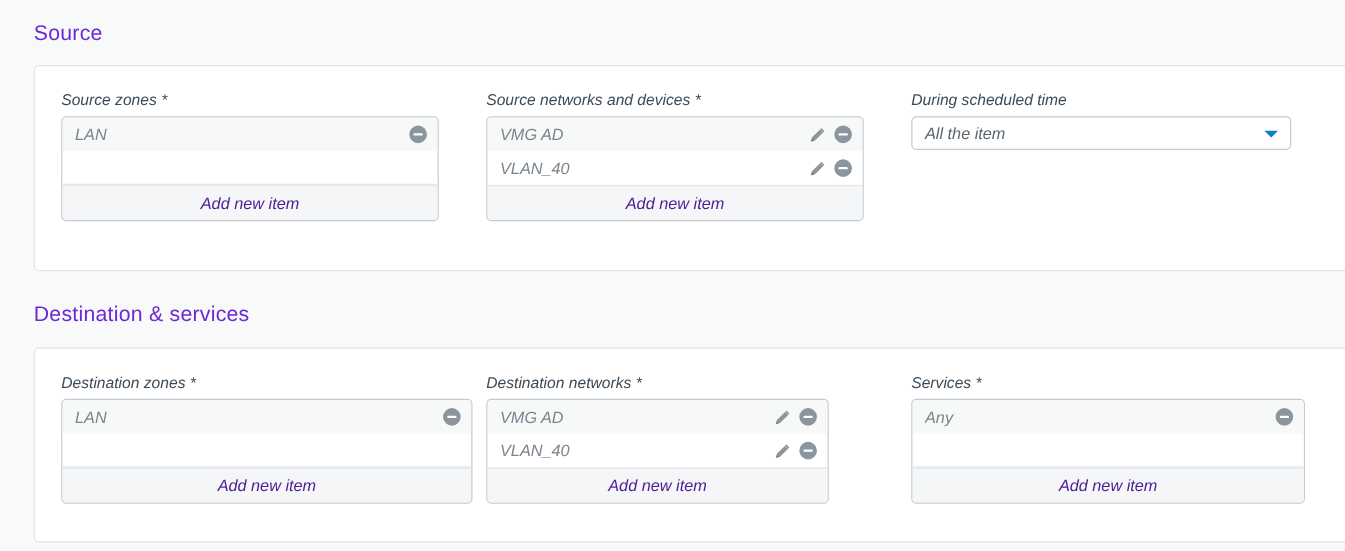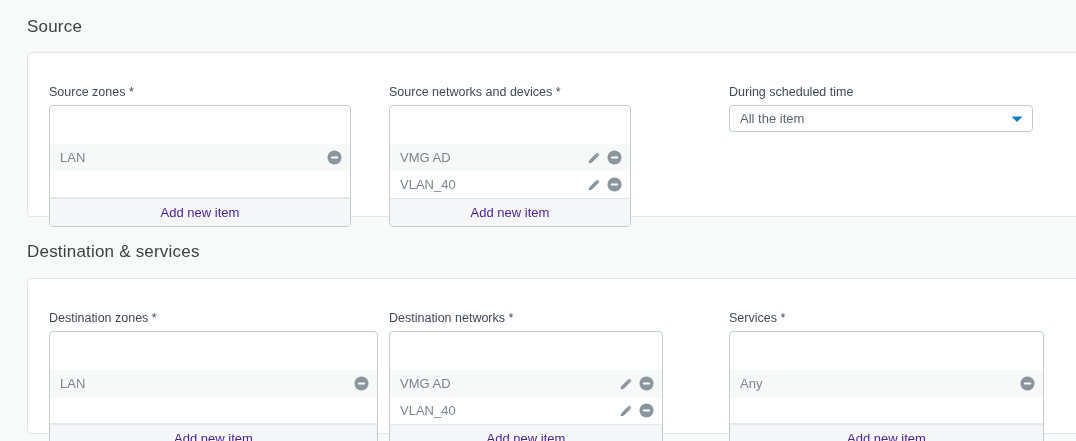--- a/index.html
+++ b/index.html
@@ -7,40 +7,41 @@
     margin: 0; padding: 0;
     width: 1076px; height: 441px;
     background: #f8f9f9;
     font-family: "Liberation Sans", sans-serif;
     overflow: hidden;
   }
   .page { position: relative; width: 1076px; height: 441px; background: #f8f9f9; }
 
   .section-title {
     font-size: 17px;
-    color: #404040;
+    color: #6d28d9;
     font-weight: 400;
     letter-spacing: .2px;
     padding-left: 27px;
   }
   .panel {
     position: absolute;
     left: 27px;
     right: -6px;
     background: #ffffff;
     border: 1px solid #e2e5e7;
     border-radius: 4px;
   }
   .panel-inner {
     position: relative;
     height: 100%;
   }
   .col {
     position: absolute;
-    top: 32px;
+    top: 20px;
+    font-style: italic;
   }
   .field-label {
     font-size: 12.5px;
     color: #3c4a56;
     margin-bottom: 6px;
     white-space: nowrap;
   }
   .listbox {
     border: 1px solid #c3cbd1;
     border-radius: 4px;
@@ -49,21 +50,21 @@
   }
   .row {
     display: flex;
     align-items: center;
     height: 27px;
     padding: 0 8px 0 10px;
     font-size: 13px;
     color: #7a858e;
     background: #ffffff;
   }
-  .row.striped { background: #f7f8f8; margin-top: 38px; }
+  .row.striped { background: #f7f8f8; }
   .row .row-text { flex: 1 1 auto; white-space: nowrap; overflow: hidden; }
   .row-actions { display: flex; align-items: center; gap: 6px; flex: 0 0 auto; }
   .spacer-row {
     height: 27px;
     background: #ffffff;
     border-bottom: 1px solid #e4e8ea;
   }
   .list-footer {
     height: 28px;
     background: #f4f6f7;
@@ -123,21 +124,21 @@
                   <rect x="4" y="7" width="8" height="2" rx="1" fill="#ffffff"></rect>
                 </svg>
               </span>
             </span>
           </div>
           <div class="spacer-row"></div>
           <div class="list-footer">Add new item</div>
         </div>
       </div>
 
-      <div class="col" style="left:361px; width:242px;">
+      <div class="col" style="left:361px; width:302px;">
         <div class="field-label">Source networks and devices *</div>
         <div class="listbox no-spacer">
           <div class="row striped">
             <span class="row-text">VMG AD</span>
             <span class="row-actions">
               <span class="icon">
                 <svg width="14" height="14" viewBox="0 0 16 16">
                   <path d="M11.6 1.6l2.8 2.8-1.5 1.5-2.8-2.8z" fill="#97a1a9"></path>
                   <path d="M10.1 3.1l2.8 2.8-7.2 7.2-2.8-2.8z" fill="#8a959e"></path>
                   <path d="M2.9 10.3l2.8 2.8-3.8 1z" fill="#6f7a83"></path>

